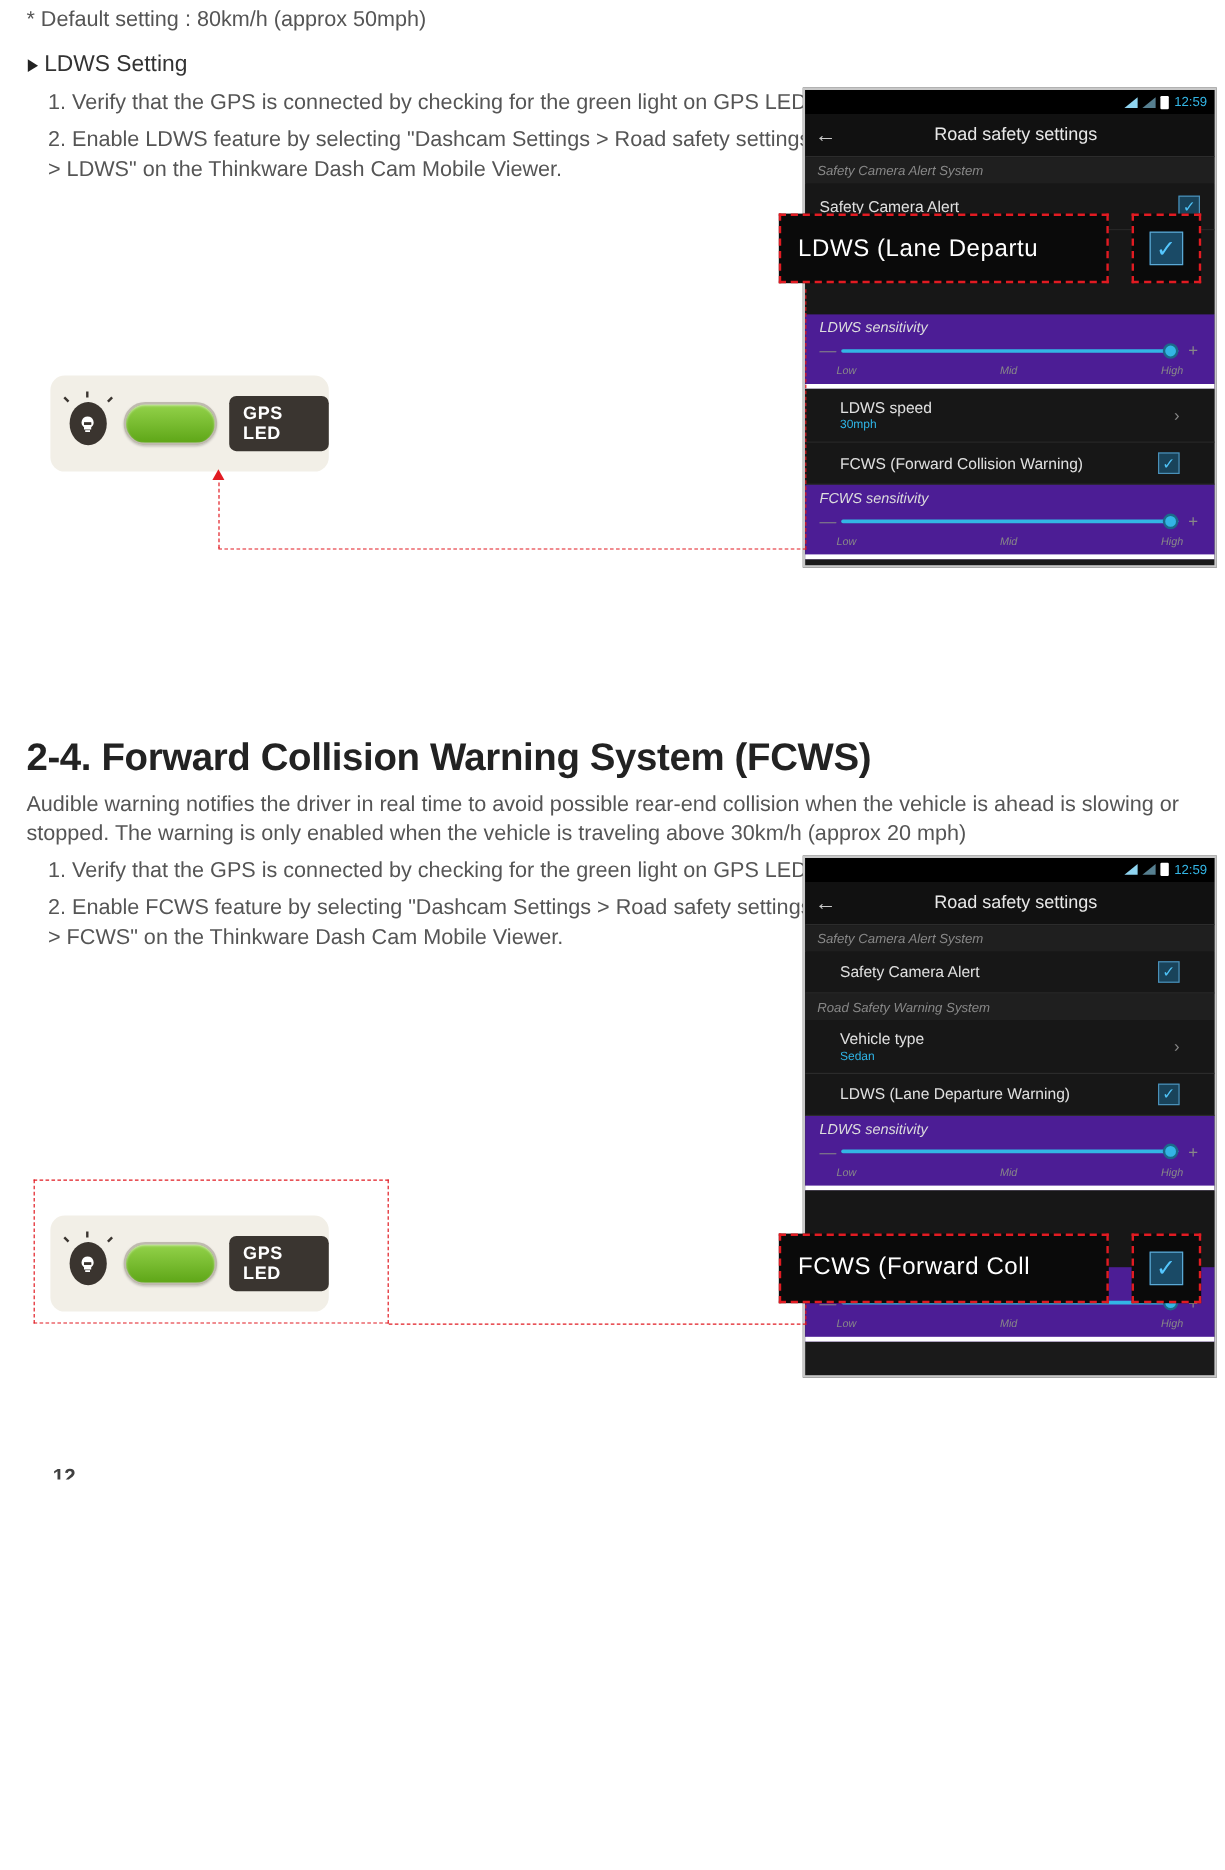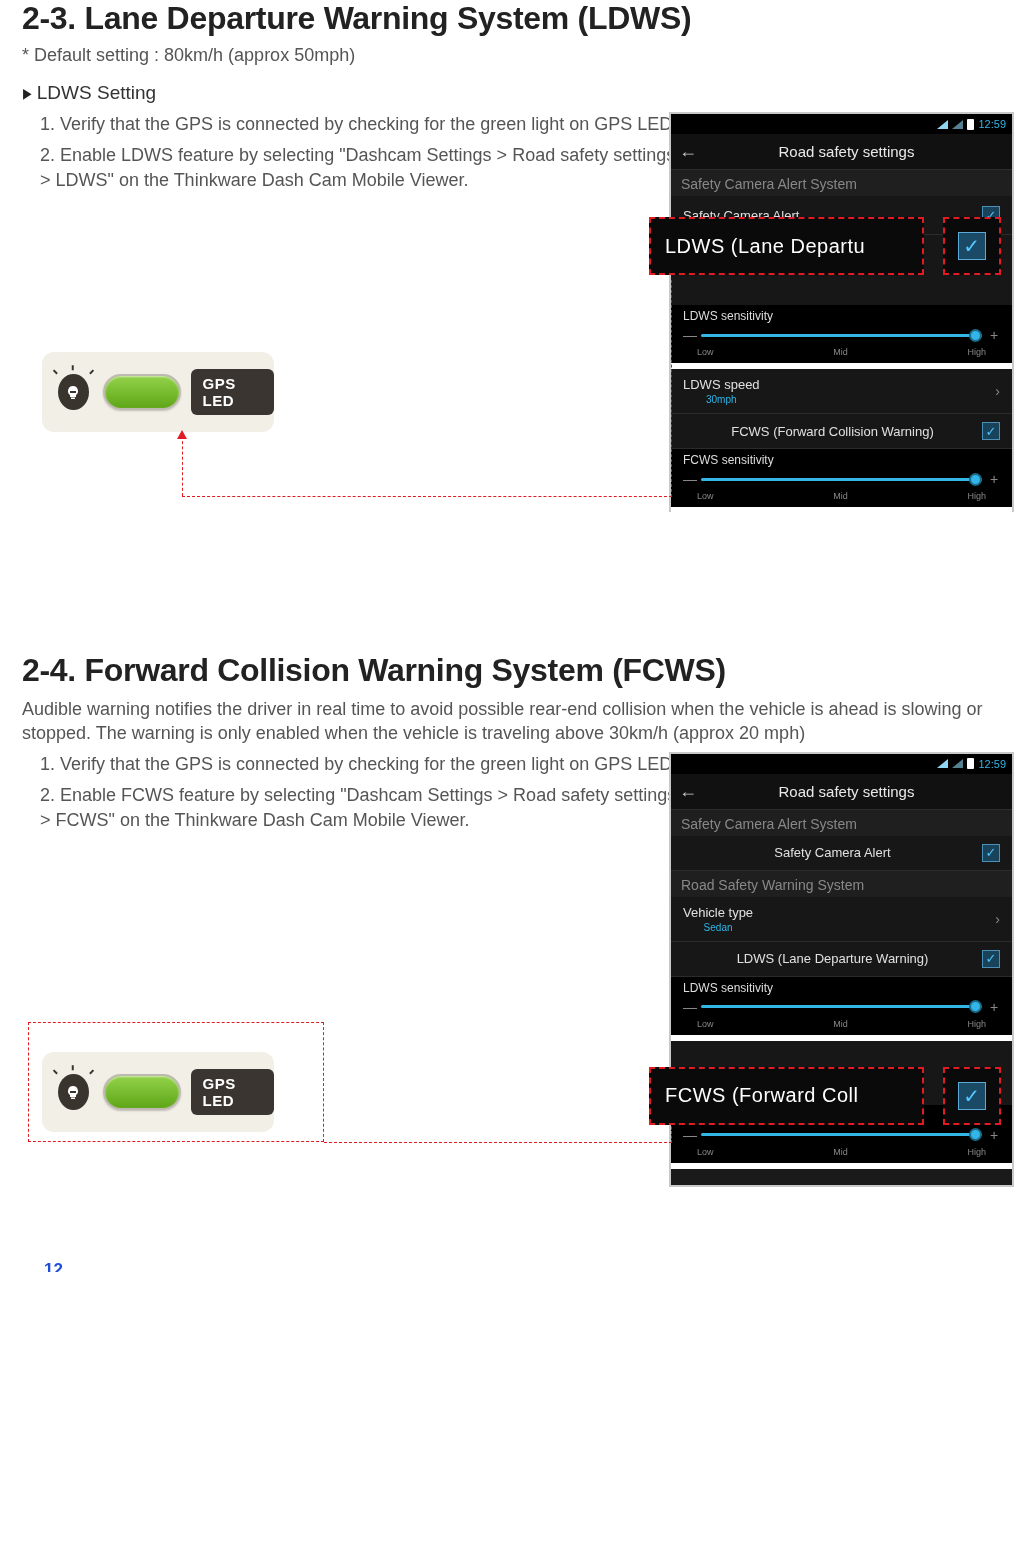--- a/index.html
+++ b/index.html
@@ -154,53 +154,55 @@
     display: flex;
     align-items: center;
     background: #111;
     border-bottom: 1px solid #2c2c2c;
     padding: 0 8px;
     gap: 10px;
   }
   .back-arr { color:#ccc; font-size:18px; }
   .header-title { color:#e8e8e8; font-size:15px; flex:1; text-align:center; margin-right:18px;}
   .section-label {
-    font-size: 14px;
+    font-size: 11px;
     color: #888;
     padding: 6px 10px 4px;
     background: #1f1f1f;
+    font-style: italic;
   }
   .setting-row {
     display: flex;
     align-items: center;
     justify-content: space-between;
     padding: 10px 12px;
     border-bottom: 1px solid #2b2b2b;
     background: #171717;
     font-size: 13px;
     color: #e0e0e0;
   }
-  .setting-row.small { padding: 8px 12px; text-align: center; }
+  .setting-row.small { padding: 8px 29px; }
   .setting-label { flex: 1; }
   .setting-sub { font-size: 10px; color: #2fb4e6; margin-top:2px; }
   .checkbox {
     width: 18px; height: 18px;
     border: 1px solid #4a90b8;
     background: #19435a;
     display: flex;
     align-items: center;
     justify-content: center;
     color: #4fc3f7;
     font-size: 13px;
   }
   .arrow-right { color: #888; font-size: 14px; }
   .slider-row {
     padding: 4px 12px 6px;
-    background: #000000;
-    border-bottom: 6px solid #ffffff;
+    background: #4c1d95;
+    border-bottom: 4px solid #ffffff;
+    font-style: italic;
   }
   .slider-title { font-size: 12px; color: #ddd; margin-bottom: 4px;}
   .slider-track {
     display: flex;
     align-items: center;
     gap: 6px;
   }
   .slider-minus, .slider-plus { color:#888; font-size:14px; width:12px; text-align:center;}
   .slider-bar {
     flex: 1;
@@ -267,31 +269,30 @@
   }
   .arrowhead.up { border-width: 0 5px 9px 5px; border-color: transparent transparent #e11b22 transparent;}
   .arrowhead.right { border-width: 5px 0 5px 9px; border-color: transparent transparent transparent #e11b22;}
   
   .page-num {
     position: absolute;
     left: 22px;
     bottom: -8px;
     font-size: 17px;
     font-weight: 700;
-    color: #1d4ed8;
+    color: #404040;
   }
   
   .wrap { position: relative; padding-bottom: 40px; }
 </style>
 </head>
 <body>
 
 <div class="wrap">
 
-<h2 class="section-title">2-3. Lane Departure Warning System (LDWS)</h2>
 <p class="note">* Default setting : 80km/h (approx 50mph)</p>
 <div class="sub-heading">LDWS Setting</div>
 
 <div class="block">
   <ol class="steps">
     <li>1. Verify that the GPS is connected by checking for the green light on GPS LED.</li>
     <li>2. Enable LDWS feature by selecting "Dashcam Settings &gt; Road safety settings &gt; LDWS" on the Thinkware Dash Cam Mobile Viewer.</li>
   </ol>
 
   <div class="gps-widget one">

